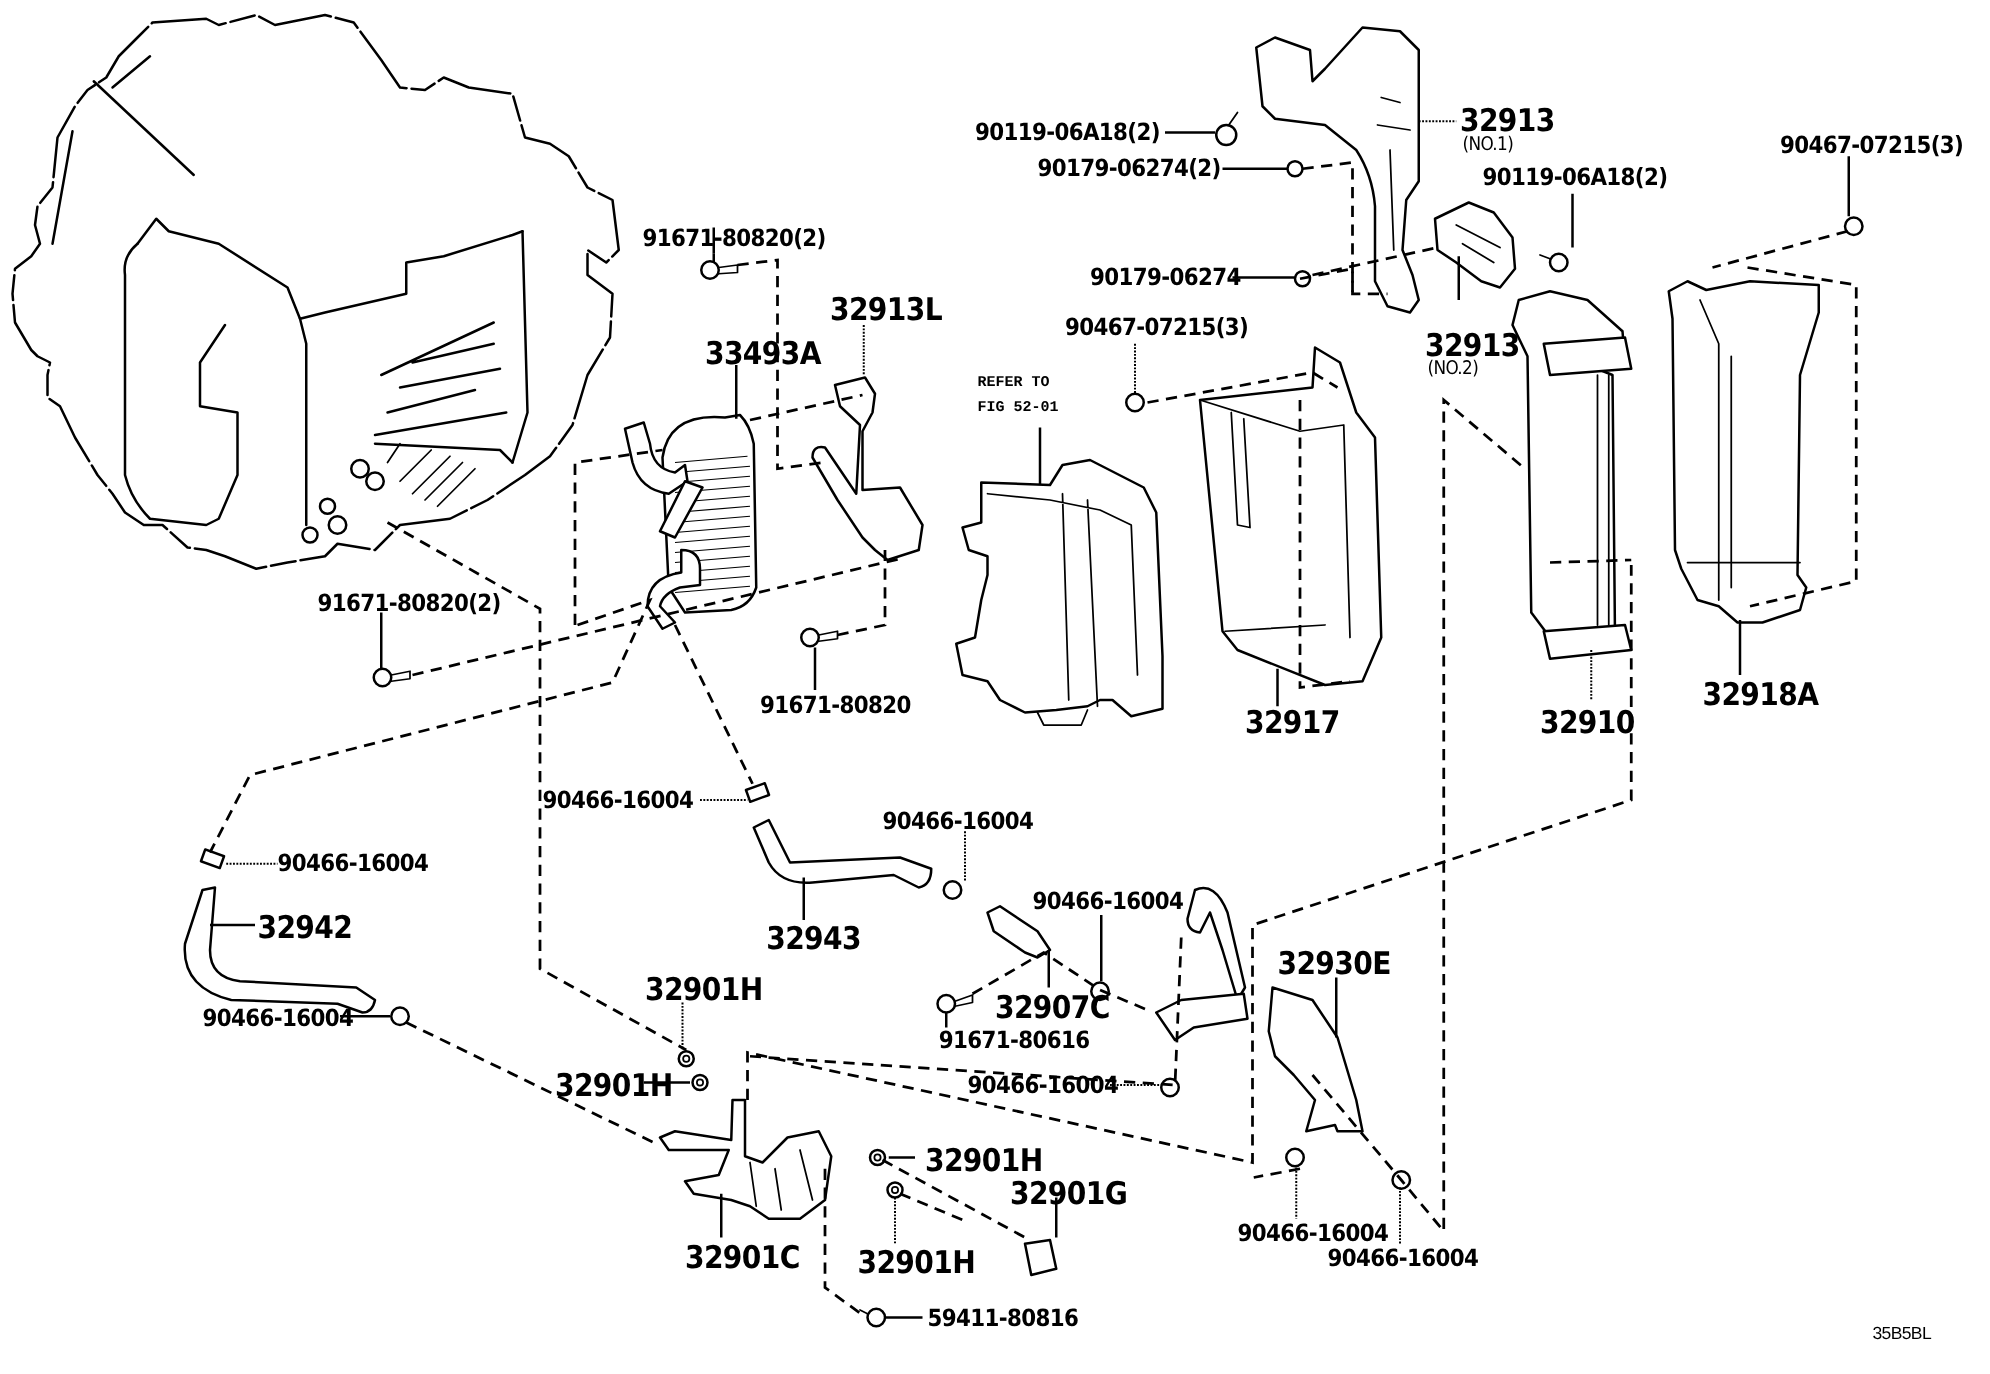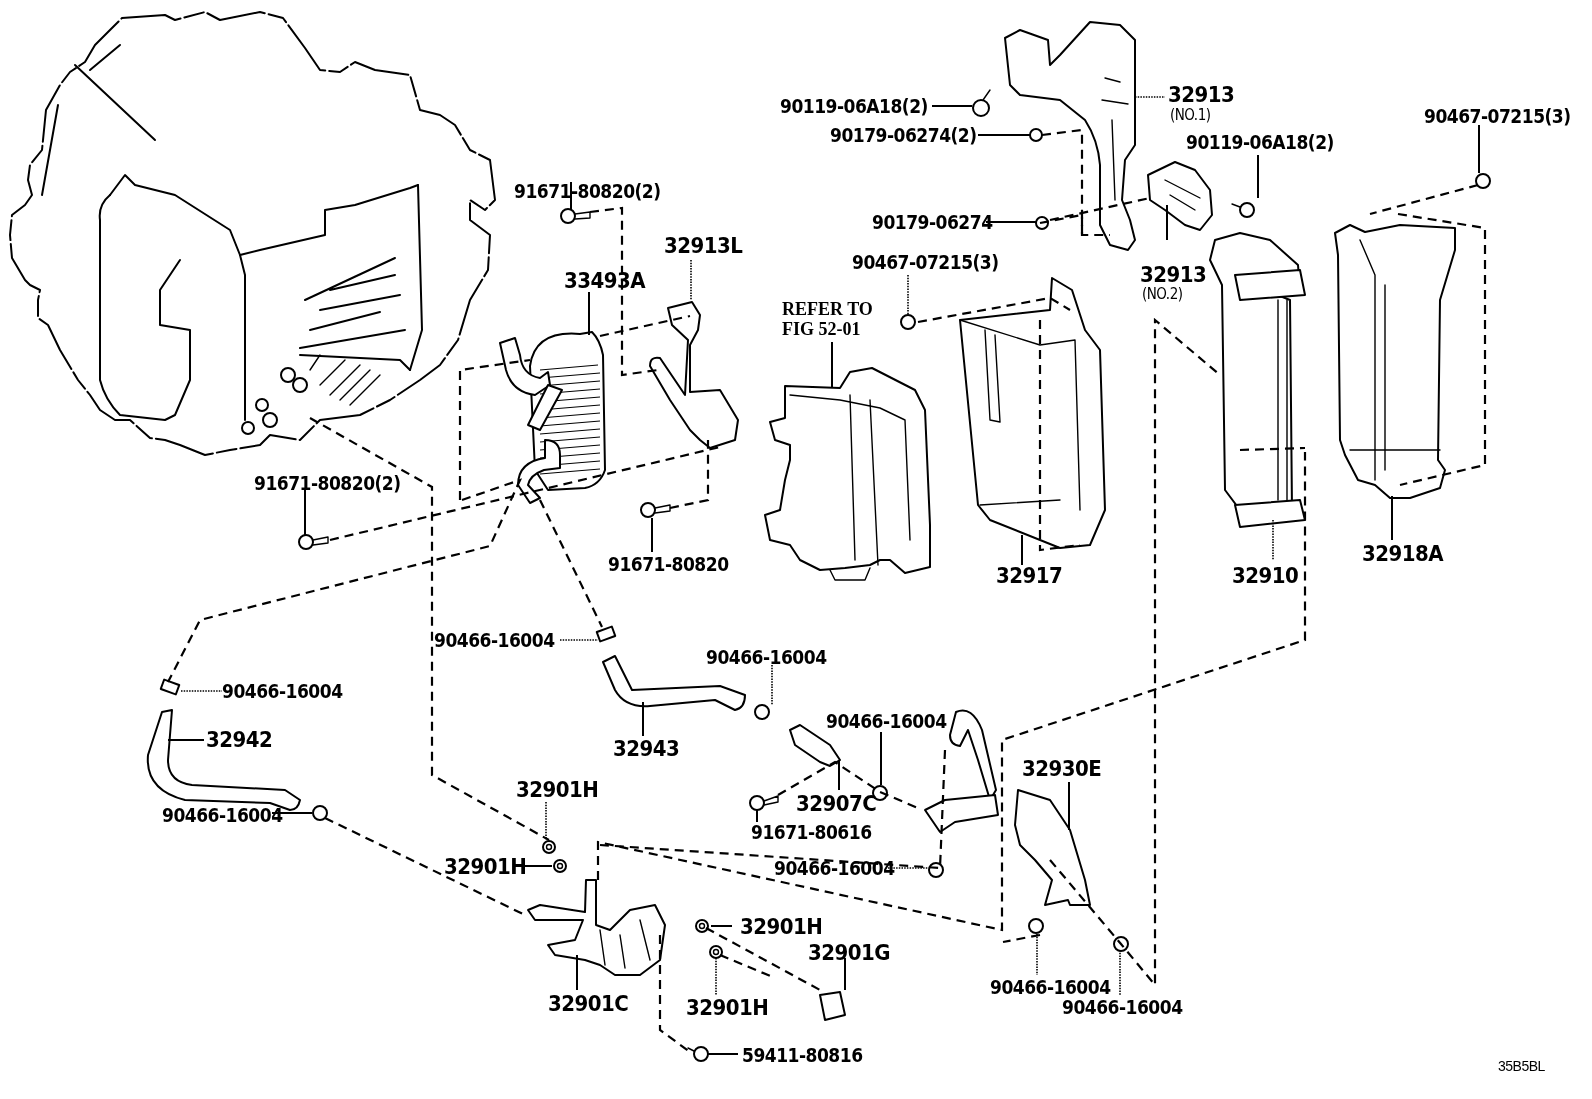--- a/index.html
+++ b/index.html
@@ -8,24 +8,24 @@
   #diagram { position: absolute; left: 0; top: 0; width: 1592px; height: 1099px; }
   .ln { fill: none; stroke: #000; stroke-width: 2; stroke-linecap: round; stroke-linejoin: round; }
   .thin { fill: none; stroke: #000; stroke-width: 1.4; stroke-linecap: round; stroke-linejoin: round; }
   .dash { fill: none; stroke: #000; stroke-width: 2.2; stroke-dasharray: 9 6; }
   .lead { fill: none; stroke: #000; stroke-width: 2; }
   .leaddot { fill: none; stroke: #000; stroke-width: 1.6; stroke-dasharray: 1.5 1.2; }
   .part { fill: #fff; stroke: #000; stroke-width: 2; stroke-linejoin: round; }
   .hatch { fill: none; stroke: #000; stroke-width: 1; }
   .lbl { position: absolute; font-weight: bold; color: #000; white-space: nowrap; line-height: 1;
          font-family: "DejaVu Sans Condensed", "DejaVu Sans", sans-serif; letter-spacing: -0.5px; }
-  .big { font-size: 22px; }
+  .big { font-size: 25px; }
   .med { font-size: 19px; }
   .sub { font-size: 15px; font-weight: normal; }
-  .ref { font-size: 18px; font-family: Liberation Serif, serif; letter-spacing: 0; }
+  .ref { font-size: 12px; font-family: Liberation Mono, monospace; letter-spacing: 0; }
   .code { position: absolute; font-size: 14px; font-family: "Liberation Sans", sans-serif; color: #000; letter-spacing: -0.5px; }
 </style>
 </head>
 <body>
 
 <svg id="diagram" viewBox="0 0 1592 1099" xmlns="http://www.w3.org/2000/svg">
 
   <g>
     <path class="ln" d="M122,18 L165,15 L175,20 L205,12 L220,20 L260,12 L283,18 L305,48 L320,70 L340,72 L355,62 L375,70 L410,75 L420,110 L440,115 L455,125 L470,150 L490,160 L495,200 L485,210 L470,200 L470,220 L490,235 L488,270 L470,300 L458,340 L440,365 L420,380 L390,400 L360,415 L320,420 L300,440 L270,435 L260,445 L230,450 L205,455 L180,445 L165,440 L150,438 L130,420 L115,420 L100,410 L90,395 L78,380 L60,350 L48,325 L38,318 L38,300 L40,290 L30,285 L25,280 L12,258 L10,235 L12,215 L25,205 L32,195 L28,180 L30,165 L42,150 L46,110 L60,85 L70,72 L85,62 L95,45 L110,30 Z" stroke-dasharray="60 4 20 4"></path>
     <path class="ln" d="M75,65 L155,140"></path>

